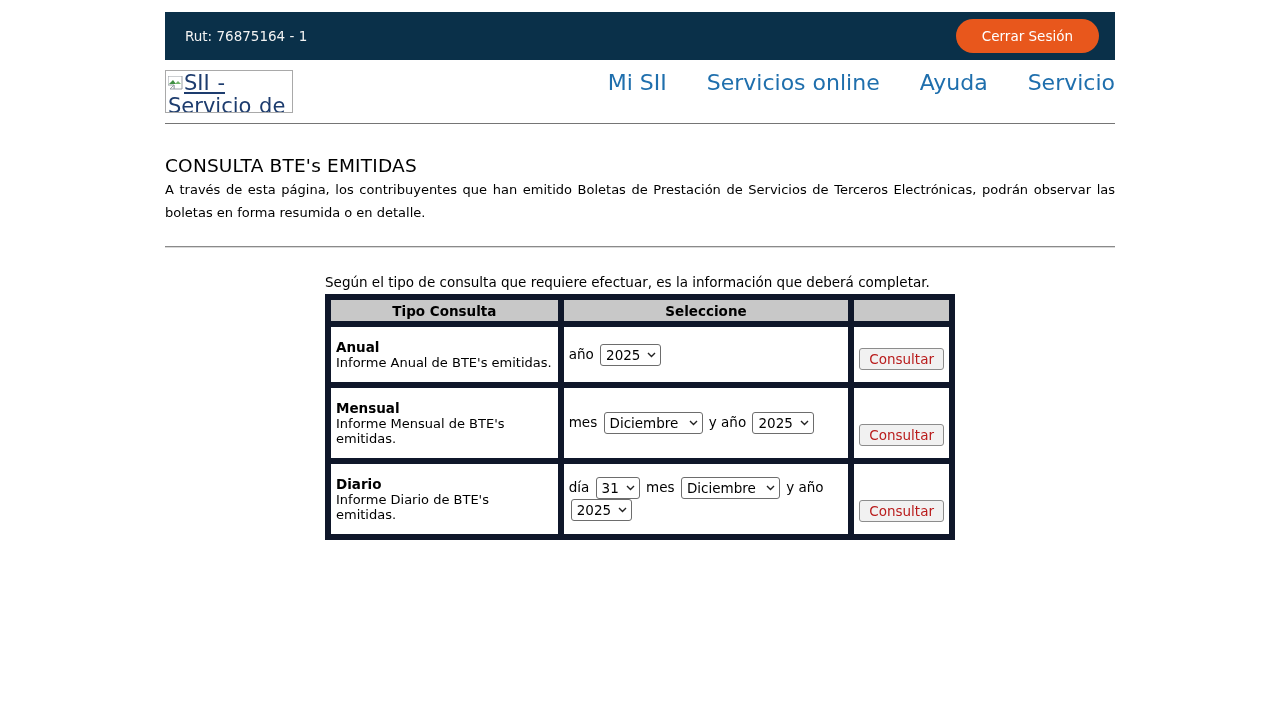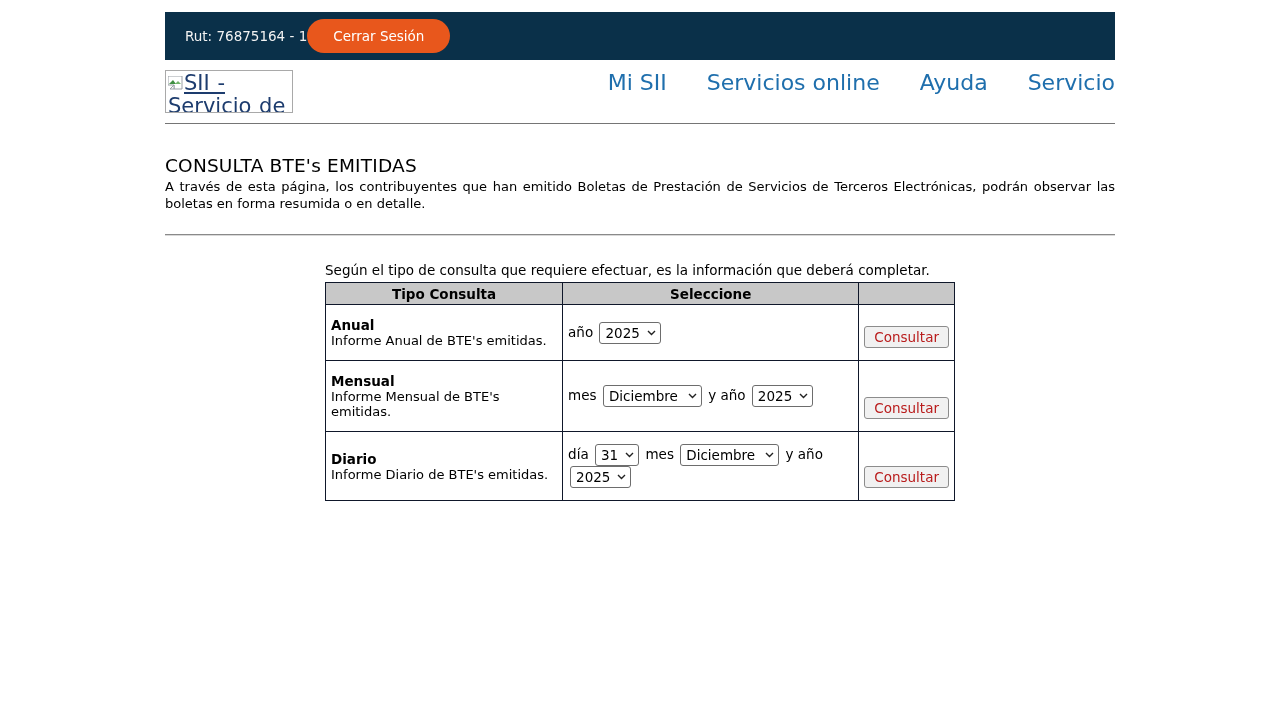--- a/index.html
+++ b/index.html
@@ -2,21 +2,21 @@
 <html lang="es"><head>
 <meta charset="utf-8">
 <style>
   html,body { margin:0; padding:0; background:#fff; }
   body { font-family:"DejaVu Sans","Liberation Sans",sans-serif; color:#000; width:1280px; height:720px; overflow:hidden; }
   .page { width:950px; margin:0 auto; }
 
   
   .topbar {
     margin-top:12px; height:48px; background:#0a3049;
-    display:flex; align-items:center; 
+    display:flex; align-items:center; justify-content:space-between;
     padding:0 16px 0 20px; box-sizing:border-box;
   }
   .rut { color:#f2f2f2; font-size:13.5px; }
   .logout-btn {
     background:#e8571c; color:#fff; border:none; border-radius:17px;
     padding:9px 26px; font-size:13.5px; font-family:inherit; cursor:pointer;
   }
 
   
   .header {
@@ -30,33 +30,33 @@
   .logo-alt {
     font-size:21px; line-height:23px; color:#1d3c6e; text-decoration:underline;
     word-spacing:1px;
   }
   .broken-icon { display:inline-block; vertical-align:baseline; margin-right:1px; }
   .nav { display:flex; gap:40px; }
   .nav a { color:#1f6fad; text-decoration:none; font-size:22px; cursor:pointer; }
 
   
   h1.title { font-size:18.5px; font-weight:normal; margin:31px 0 2px 0; letter-spacing:0.2px; }
-  .desc { font-size:13px; line-height:17px; text-align:justify; margin:0; }
+  .desc { font-size:13px; line-height:23px; text-align:justify; margin:0; }
   hr.rule { border:none; border-top:1px solid #8a8a8a; border-bottom:1px solid #d9d9d9; margin:22px 0 0 0; }
 
   .intro {
     width:630px; margin:26px 0 3px 160px;
     font-weight:normal; font-size:13.5px; line-height:17px; text-align:justify;
   }
 
   table.consulta {
     width:630px; margin-left:160px; border-collapse:collapse;
     font-size:13.5px;
   }
-  table.consulta th, table.consulta td { border:1px solid #0f172a; }
+  table.consulta th, table.consulta td { border:6px solid #0f172a; }
   table.consulta th {
     background:#c8c8c8; font-weight:bold; height:21px; padding:0 4px;
   }
   .col-tipo { width:243px; }
   .col-sel  { width:304px; }
   .col-btn  { width:83px; }
   table.consulta tbody td { height:40px; padding:12px 5px; box-sizing:border-box; }
   td.tipo-cell .row-type { font-weight:bold; display:block; }
   td.tipo-cell .row-desc { font-size:13px; display:block; }
   td.btn-cell { text-align:center; vertical-align:bottom; padding-bottom:4px; }

